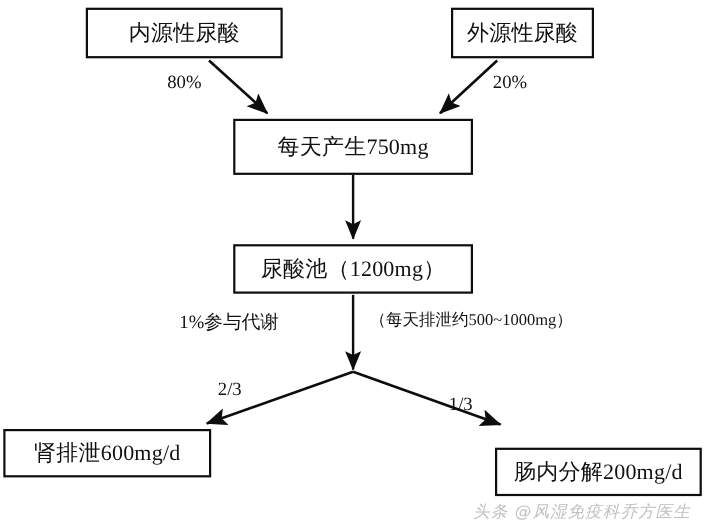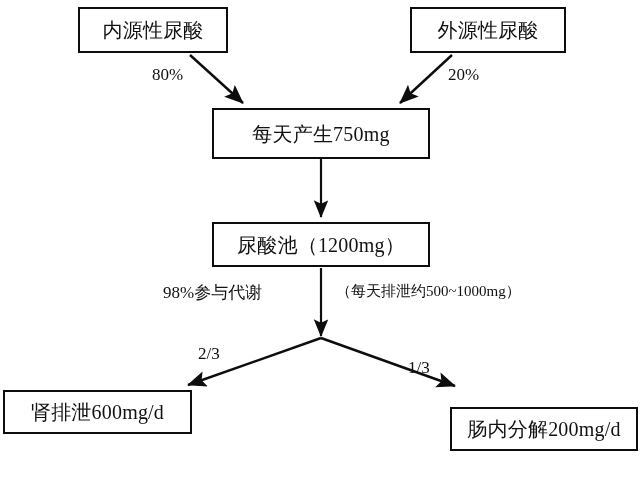--- a/index.html
+++ b/index.html
@@ -65,22 +65,22 @@
     font-family: "DejaVu Sans", "Liberation Sans", sans-serif;
     font-size: 15px;
     color: #b9b9b9;
     letter-spacing: 1px;
     white-space: nowrap;
     z-index: 5;
     font-style: italic;
     opacity: 0.9;
   }
   
-  #node-endogenous { left: 78px;  top: 7px;   width: 150px; height: 46px; }
-  #node-exogenous  { left: 410px; top: 7px;   width: 156px; height: 46px; }
+  #node-endogenous { left: 78px;  top: 7px;   width: 179px; height: 46px; }
+  #node-exogenous  { left: 410px; top: 7px;   width: 130px; height: 46px; }
   #node-daily      { left: 212px; top: 108px; width: 218px; height: 51px; }
   #node-pool       { left: 212px; top: 222px; width: 218px; height: 45px; }
   #node-renal      { left: 3px;   top: 390px; width: 189px; height: 44px; text-align: center; }
   #node-intestinal { left: 450px; top: 391px; width: 188px; height: 44px; margin-top: 16px; }
   
   #label-80   { left: 152px; top: 66px; }
   #label-20   { left: 448px; top: 66px; }
   #label-into-pool { left: 330px; top: 172px; }
   #label-metabolism { left: 163px; top: 284px; }
   #label-excretion  { left: 336px; top: 284px; }
@@ -131,19 +131,20 @@
   <div class="node-box" id="node-renal">
     <span class="node-label">肾排泄600mg/d</span>
   </div>
 
   <div class="node-box" id="node-intestinal">
     <span class="node-label">肠内分解200mg/d</span>
   </div>
 
   <div class="edge-label" id="label-80">80%</div>
   <div class="edge-label" id="label-20">20%</div>
-  <div class="edge-label" id="label-metabolism">98%参与代谢</div>
+  <div class="edge-label" id="label-metabolism">1%参与代谢</div>
   <div class="edge-label small" id="label-excretion">（每天排泄约500~1000mg）</div>
   <div class="edge-label" id="label-two-thirds">2/3</div>
   <div class="edge-label" id="label-one-third">1/3</div>
 
+  <div class="watermark">头条 @风湿免疫科乔方医生</div>
 
 </div>
 
 </body></html>

